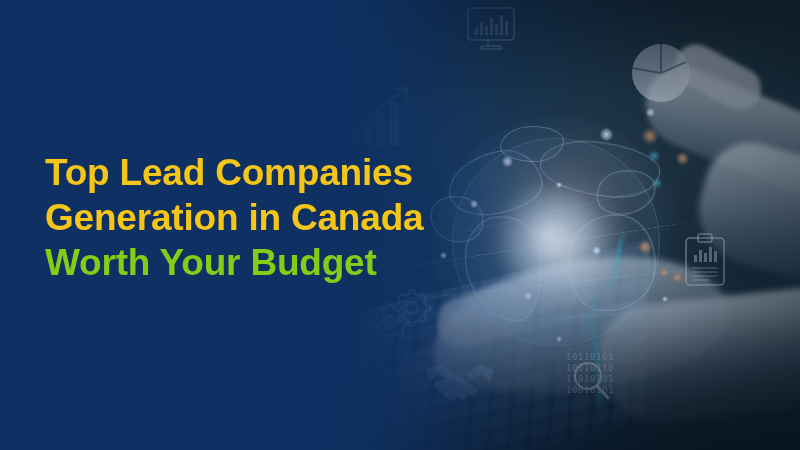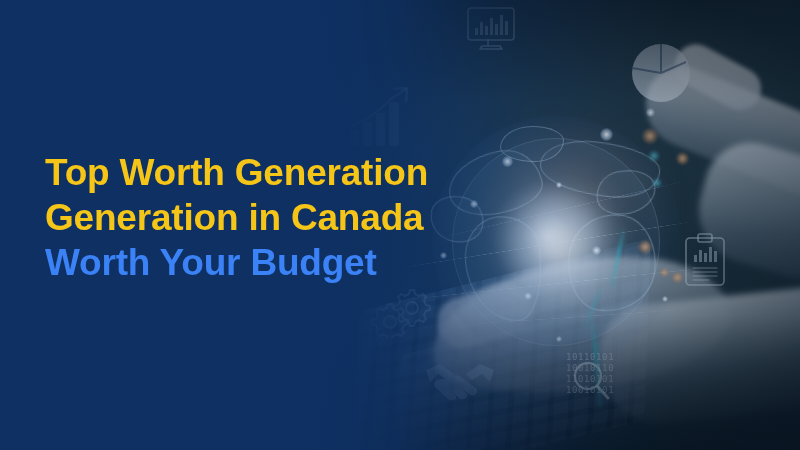--- a/index.html
+++ b/index.html
@@ -281,21 +281,21 @@
     left: 45px;
     top: 150px;
     width: 430px;
     margin: 0;
     font-weight: 700;
     font-size: 37px;
     line-height: 45px;
     letter-spacing: -0.2px;
   }
   .line-gold  { display: block; color: #f5c518; }
-  .line-white { display: block; color: #3b82f6; }
+  .line-white { display: block; color: #84cc16; }
 </style>
 </head>
 <body>
 
 <div id="banner">
 
   <div class="art">
     <div class="art-base"></div>
 
     <div class="keyboard"></div>
@@ -426,18 +426,18 @@
         </g>
       </svg>
     </div>
 
     <div class="art-vignette"></div>
   </div>
 
   <div class="overlay-blue"></div>
 
   <h1 class="headline">
-    <span class="line-gold">Top Worth Generation</span>
+    <span class="line-gold">Top Lead Companies</span>
     <span class="line-gold">Generation in Canada</span>
     <span class="line-white">Worth Your Budget</span>
   </h1>
 
 </div>
 
 </body></html>

